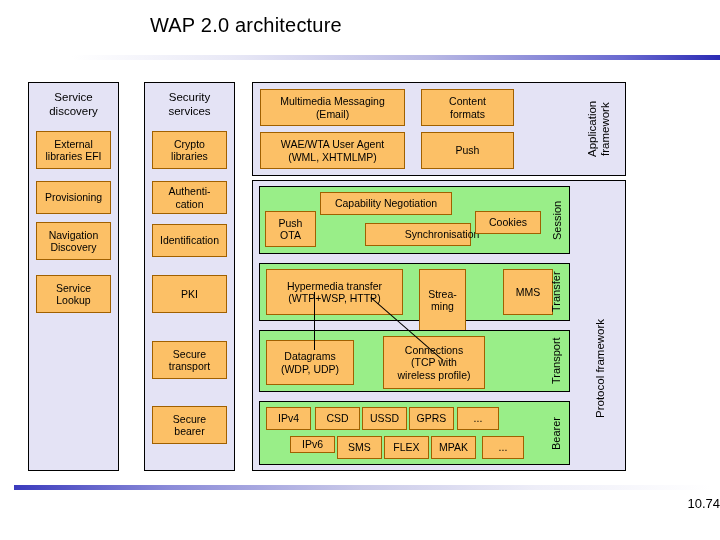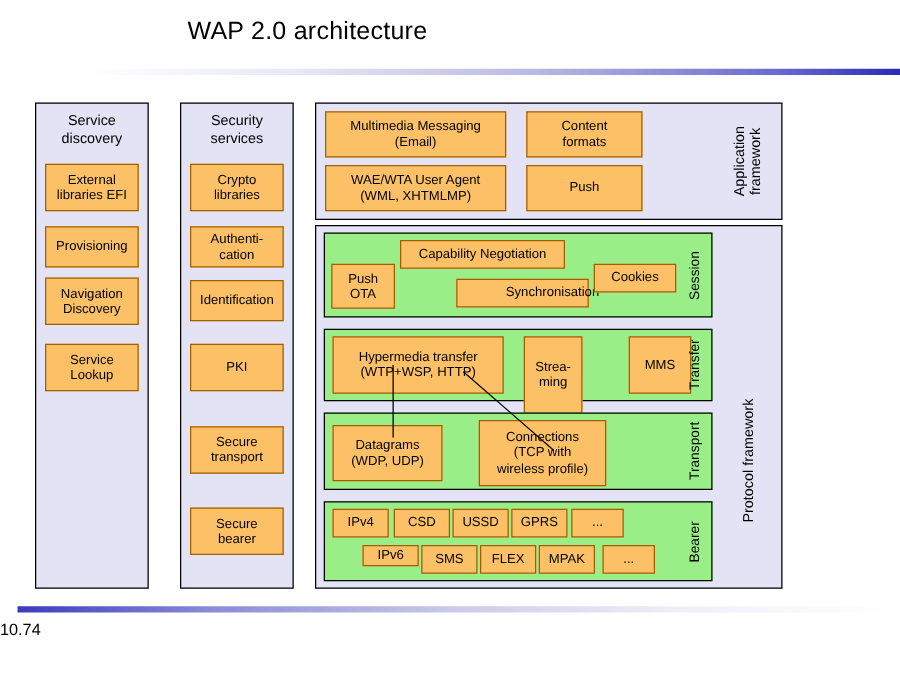--- a/index.html
+++ b/index.html
@@ -42,21 +42,21 @@
     width: 696px;
     background: linear-gradient(to right, #3b3bbd 0%, #8a8ad8 22%, #cacae9 50%, #eeeef8 75%, #ffffff 100%);
   }
 
   
   #footer-num {
     position: absolute;
     left: 0;
     top: 496px;
     width: 720px;
-    text-align: left;
+    text-align: right;
     font-size: 13px;
     color: #000000;
   }
 
   
   .lav {
     position: absolute;
     background: #e4e3f5;
     border: 1px solid #000000;
     box-sizing: border-box;

